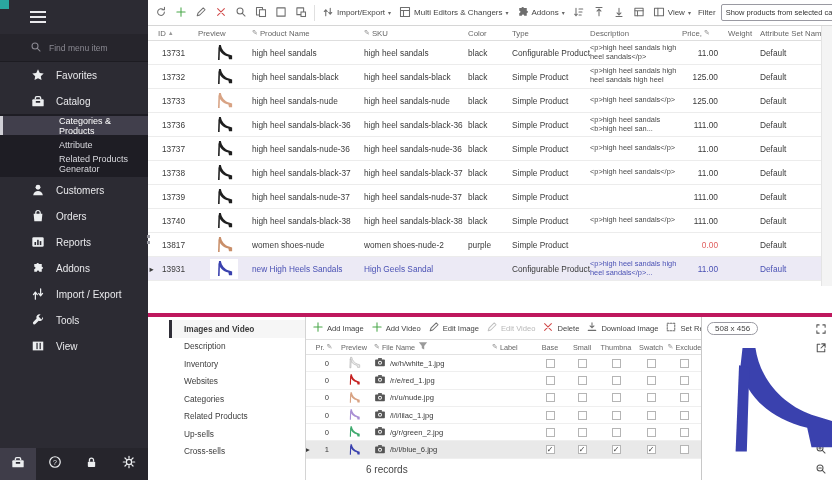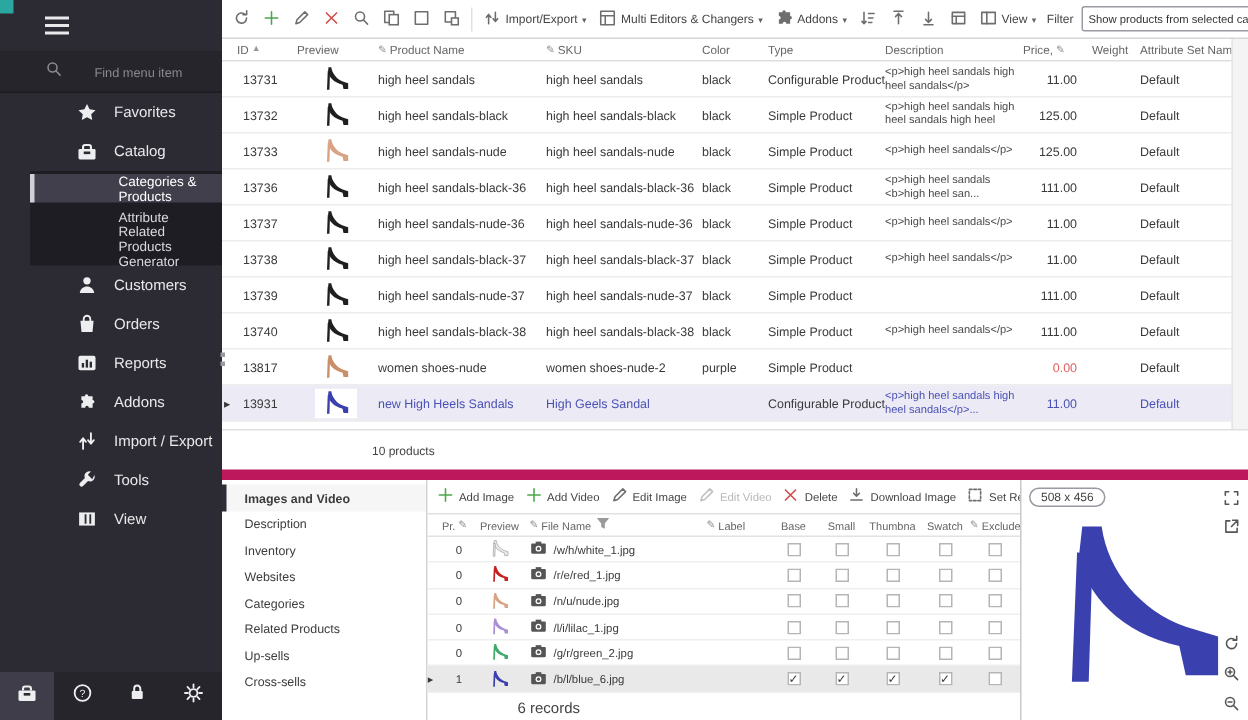--- a/index.html
+++ b/index.html
@@ -8,24 +8,24 @@
   .app { position:relative; width:832px; height:480px; }
 
   
   .corner-accent { position:absolute; left:0; top:0; width:9px; height:9px; z-index:30; }
 
   
   .sidebar { position:absolute; left:0; top:0; width:148px; height:480px;
     background:#2c2b33; color:#e9e9ec; z-index:10; display:flex; flex-direction:column; }
   .hamburger { height:34px; display:flex; align-items:center; padding-left:30px; }
   .hamburger .bars span { display:block; width:16px; height:2px; background:#e9e9ec; margin:3px 0; }
-  .sb-search { height:28px; display:flex; align-items:center; gap:21px; padding-left:30px;
+  .sb-search { height:28px; display:flex; align-items:center; gap:7px; padding-left:30px;
     background:#26252c; border-bottom:1px solid #1d1c22; }
   .sb-search .ph { color:#8a8992; font-size:8.5px; }
-  .sb-menu { flex:1; overflow:hidden;padding-left:20px; }
+  .sb-menu { flex:1; overflow:hidden; }
   .sb-item { height:26px; display:flex; align-items:center; gap:11px; padding-left:30px;
     font-size:10px; cursor:default; }
   .sb-item .ic { width:15px; height:15px; display:flex; align-items:center; justify-content:center; }
   .sb-sub { background:#1e1d24; padding:2px 0 4px; }
   .sb-subitem { height:19px; display:flex; align-items:center; padding-left:59px; font-size:9px;
     color:#d9d9de; position:relative; }
   .sb-subitem.active { background:#413f4c; color:#fff; }
   .sb-subitem.active::before { content:""; position:absolute; left:0; top:0; bottom:0; width:3px; background:#cfcfd6; }
   .sb-bottom { height:32px; background:#26252c; display:flex; align-items:center; }
   .sb-bottom .tile { width:36px; height:32px; background:#3f3d49; display:flex; align-items:center; justify-content:center; }
@@ -67,21 +67,21 @@
   .prow.selected .c.prev .shoebox { background:#fff; padding:0 4px; }
   .price-alert { color:#e06060 !important; }
   .marker { font-size:7px; color:#7a7a7a; text-align:center; }
   .vscroll { position:absolute; right:0; top:0; bottom:0; width:11px; background:#f4f4f4; border-left:1px solid #e4e4e4; }
 
   .pg-footer { position:absolute; top:286px; left:0; right:0; height:27px;
     border-top:1px solid #e0e0e0; display:flex; align-items:center; }
   .pg-footer span { font-size:8px; color:#444; margin-left:100px; }
 
   
-  .bottom { position:absolute; top:313px; left:0; right:0; bottom:0; border-top:7px solid #be185d; display:flex; }
+  .bottom { position:absolute; top:313px; left:0; right:0; bottom:0; border-top:4px solid #be185d; display:flex;padding-left:21px; }
   .dtabs { width:137px; border-right:1px solid #d4d4d4; padding-top:3px; background:#fff; }
   .dtab { height:17.5px; display:flex; align-items:center; padding-left:12px; font-size:8.3px; color:#3c3c3c;
     border-left:3px solid transparent; }
   .dtab.active { font-weight:bold; border-left-color:#2f2e37; background:#f6f6f6; }
 
   .dmid { width:395px; display:flex; flex-direction:column; position:relative; }
   .dtoolbar { height:23px; display:flex; align-items:center; gap:1px; padding:0 3px;
     border-bottom:1px solid #e0e0e0; white-space:nowrap; overflow:hidden; }
   .dtoolbar .tbtn { font-size:7.6px; }
   .dtoolbar .tbtn.disabled { color:#b8b8b8; }
@@ -594,23 +594,20 @@
     <div class="c type">Configurable Product</div>
     <div class="c desc">&lt;p&gt;high heel sandals high heel sandals&lt;/p&gt;...</div>
     <div class="c price">11.00</div>
     <div class="c weight"></div>
     <div class="c attr">Default</div>
   </div>
         </div>
       <div class="vscroll"></div>
     </div>
 
-    <div class="pg-footer">
-      <span>10 products</span>
-    </div>
 
     <div class="bottom">
       <div class="dtabs" id="dtabs">
           <div class="dtab active">Images and Video</div>
           <div class="dtab">Description</div>
           <div class="dtab">Inventory</div>
           <div class="dtab">Websites</div>
           <div class="dtab">Categories</div>
           <div class="dtab">Related Products</div>
           <div class="dtab">Up-sells</div>

